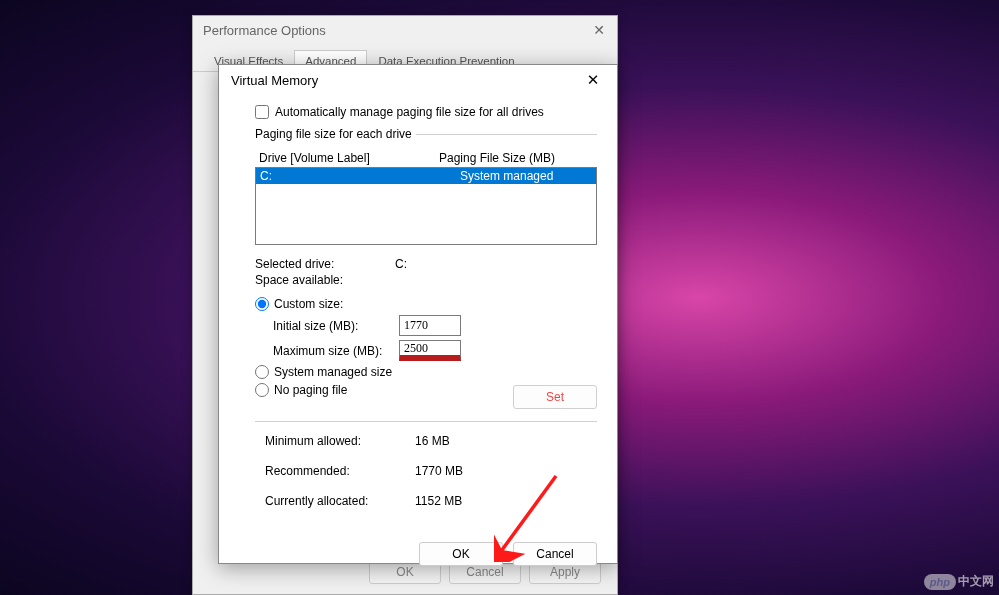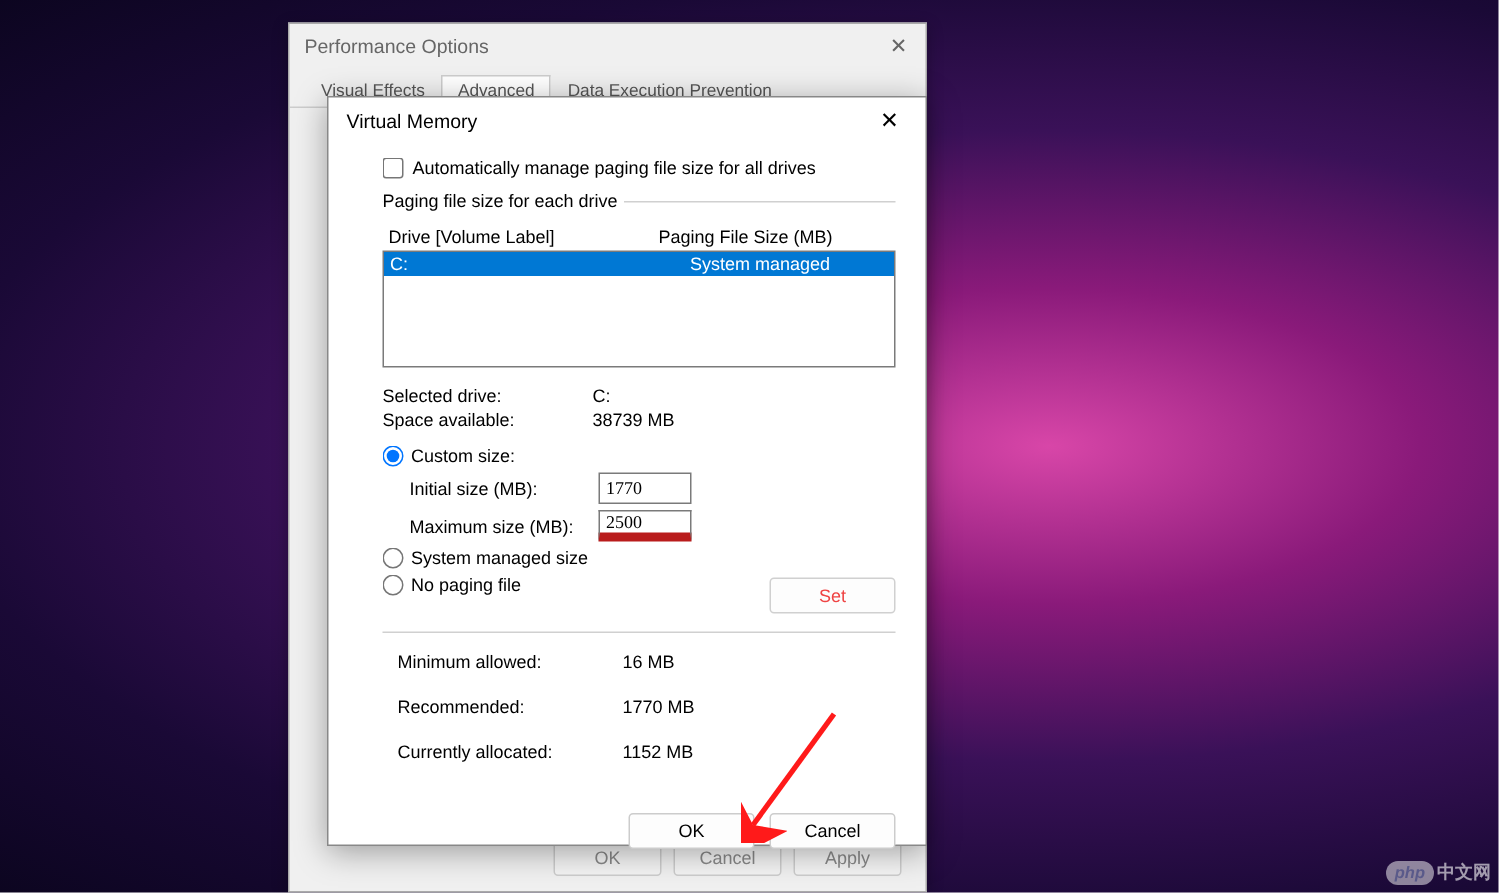--- a/index.html
+++ b/index.html
@@ -287,21 +287,20 @@
         <div class="drive-row">
           <span class="c1">C:</span>
           <span class="c2">System managed</span>
         </div>
       </div>
 
       <div class="info-grid">
         <span>Selected drive:</span>
         <span>C:</span>
         <span>Space available:</span>
-        <span>38739 MB</span>
       </div>
 
       <div class="radio-row">
         <input type="radio" name="sizeopt" checked="" style="">
         <label>Custom size:</label>
       </div>
       <div class="size-row">
         <label>Initial size (MB):</label>
         <input type="text" value="1770" style="">
       </div>

